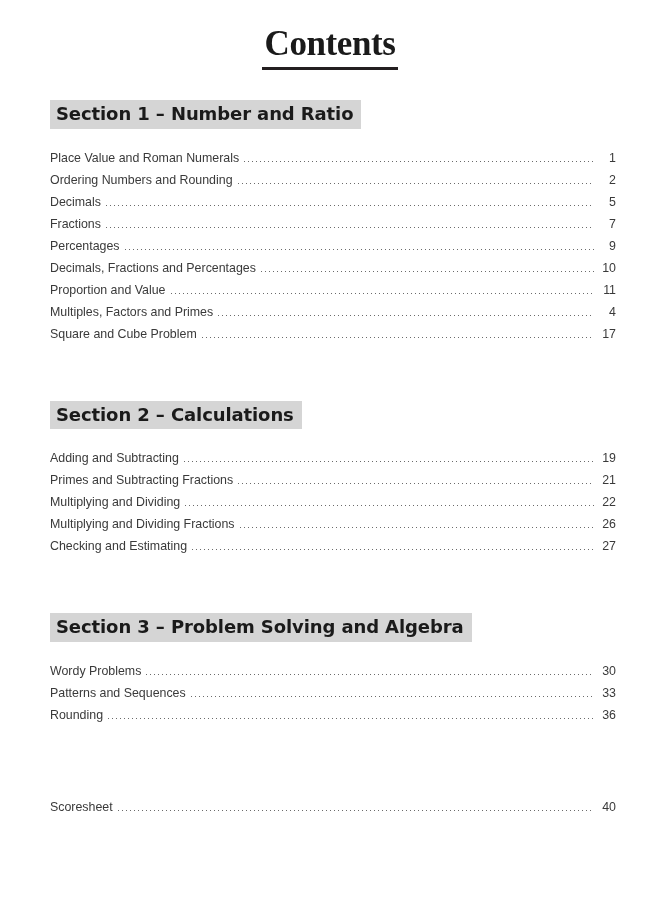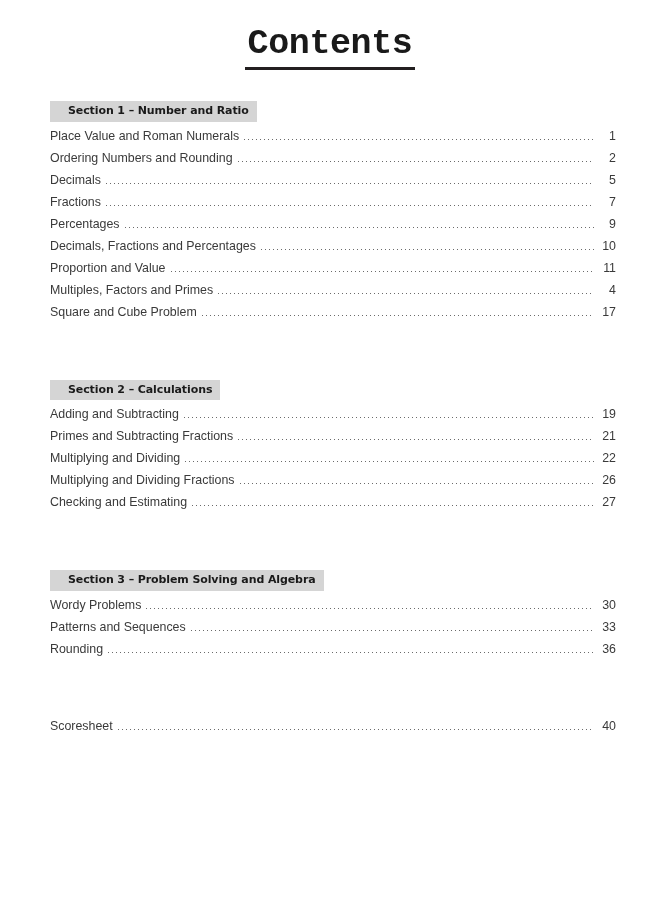--- a/index.html
+++ b/index.html
@@ -23,21 +23,21 @@
     box-sizing: border-box;
   }
 
   
   .title-wrap {
     text-align: center;
     padding-top: 26px;
   }
   .page-title {
     display: inline-block;
-    font-family: Liberation Mono, monospace;
+    font-family: Liberation Serif, serif;
     font-size: 35px;
     font-weight: bold;
     letter-spacing: -0.4px;
     color: #1a1a1a;
     line-height: 1.05;
     padding: 0 3px 4px 3px;
     border-bottom: 3px solid #231f20;
   }
 
   
@@ -49,32 +49,32 @@
   }
 
   
   .section {
     margin: 0;
   }
   .section-header {
     display: inline-block;
     background: #d5d5d5;
     font-family: "DejaVu Sans", sans-serif;
-    font-size: 11px;
+    font-size: 18px;
     font-weight: bold;
     color: #1a1a1a;
     letter-spacing: -0.1px;
-    padding: 4px 8px 4px 18px;
+    padding: 4px 8px 4px 6px;
     line-height: 1.15;
     white-space: nowrap;
   }
 
   
   .entries {
-    margin-top: 3px;
+    margin-top: 18px;
   }
   .entry {
     display: flex;
     align-items: baseline;
     font-size: 12.4px;
     color: #3a3a3a;
     line-height: 22px;
     height: 22px;
     white-space: nowrap;
   }

